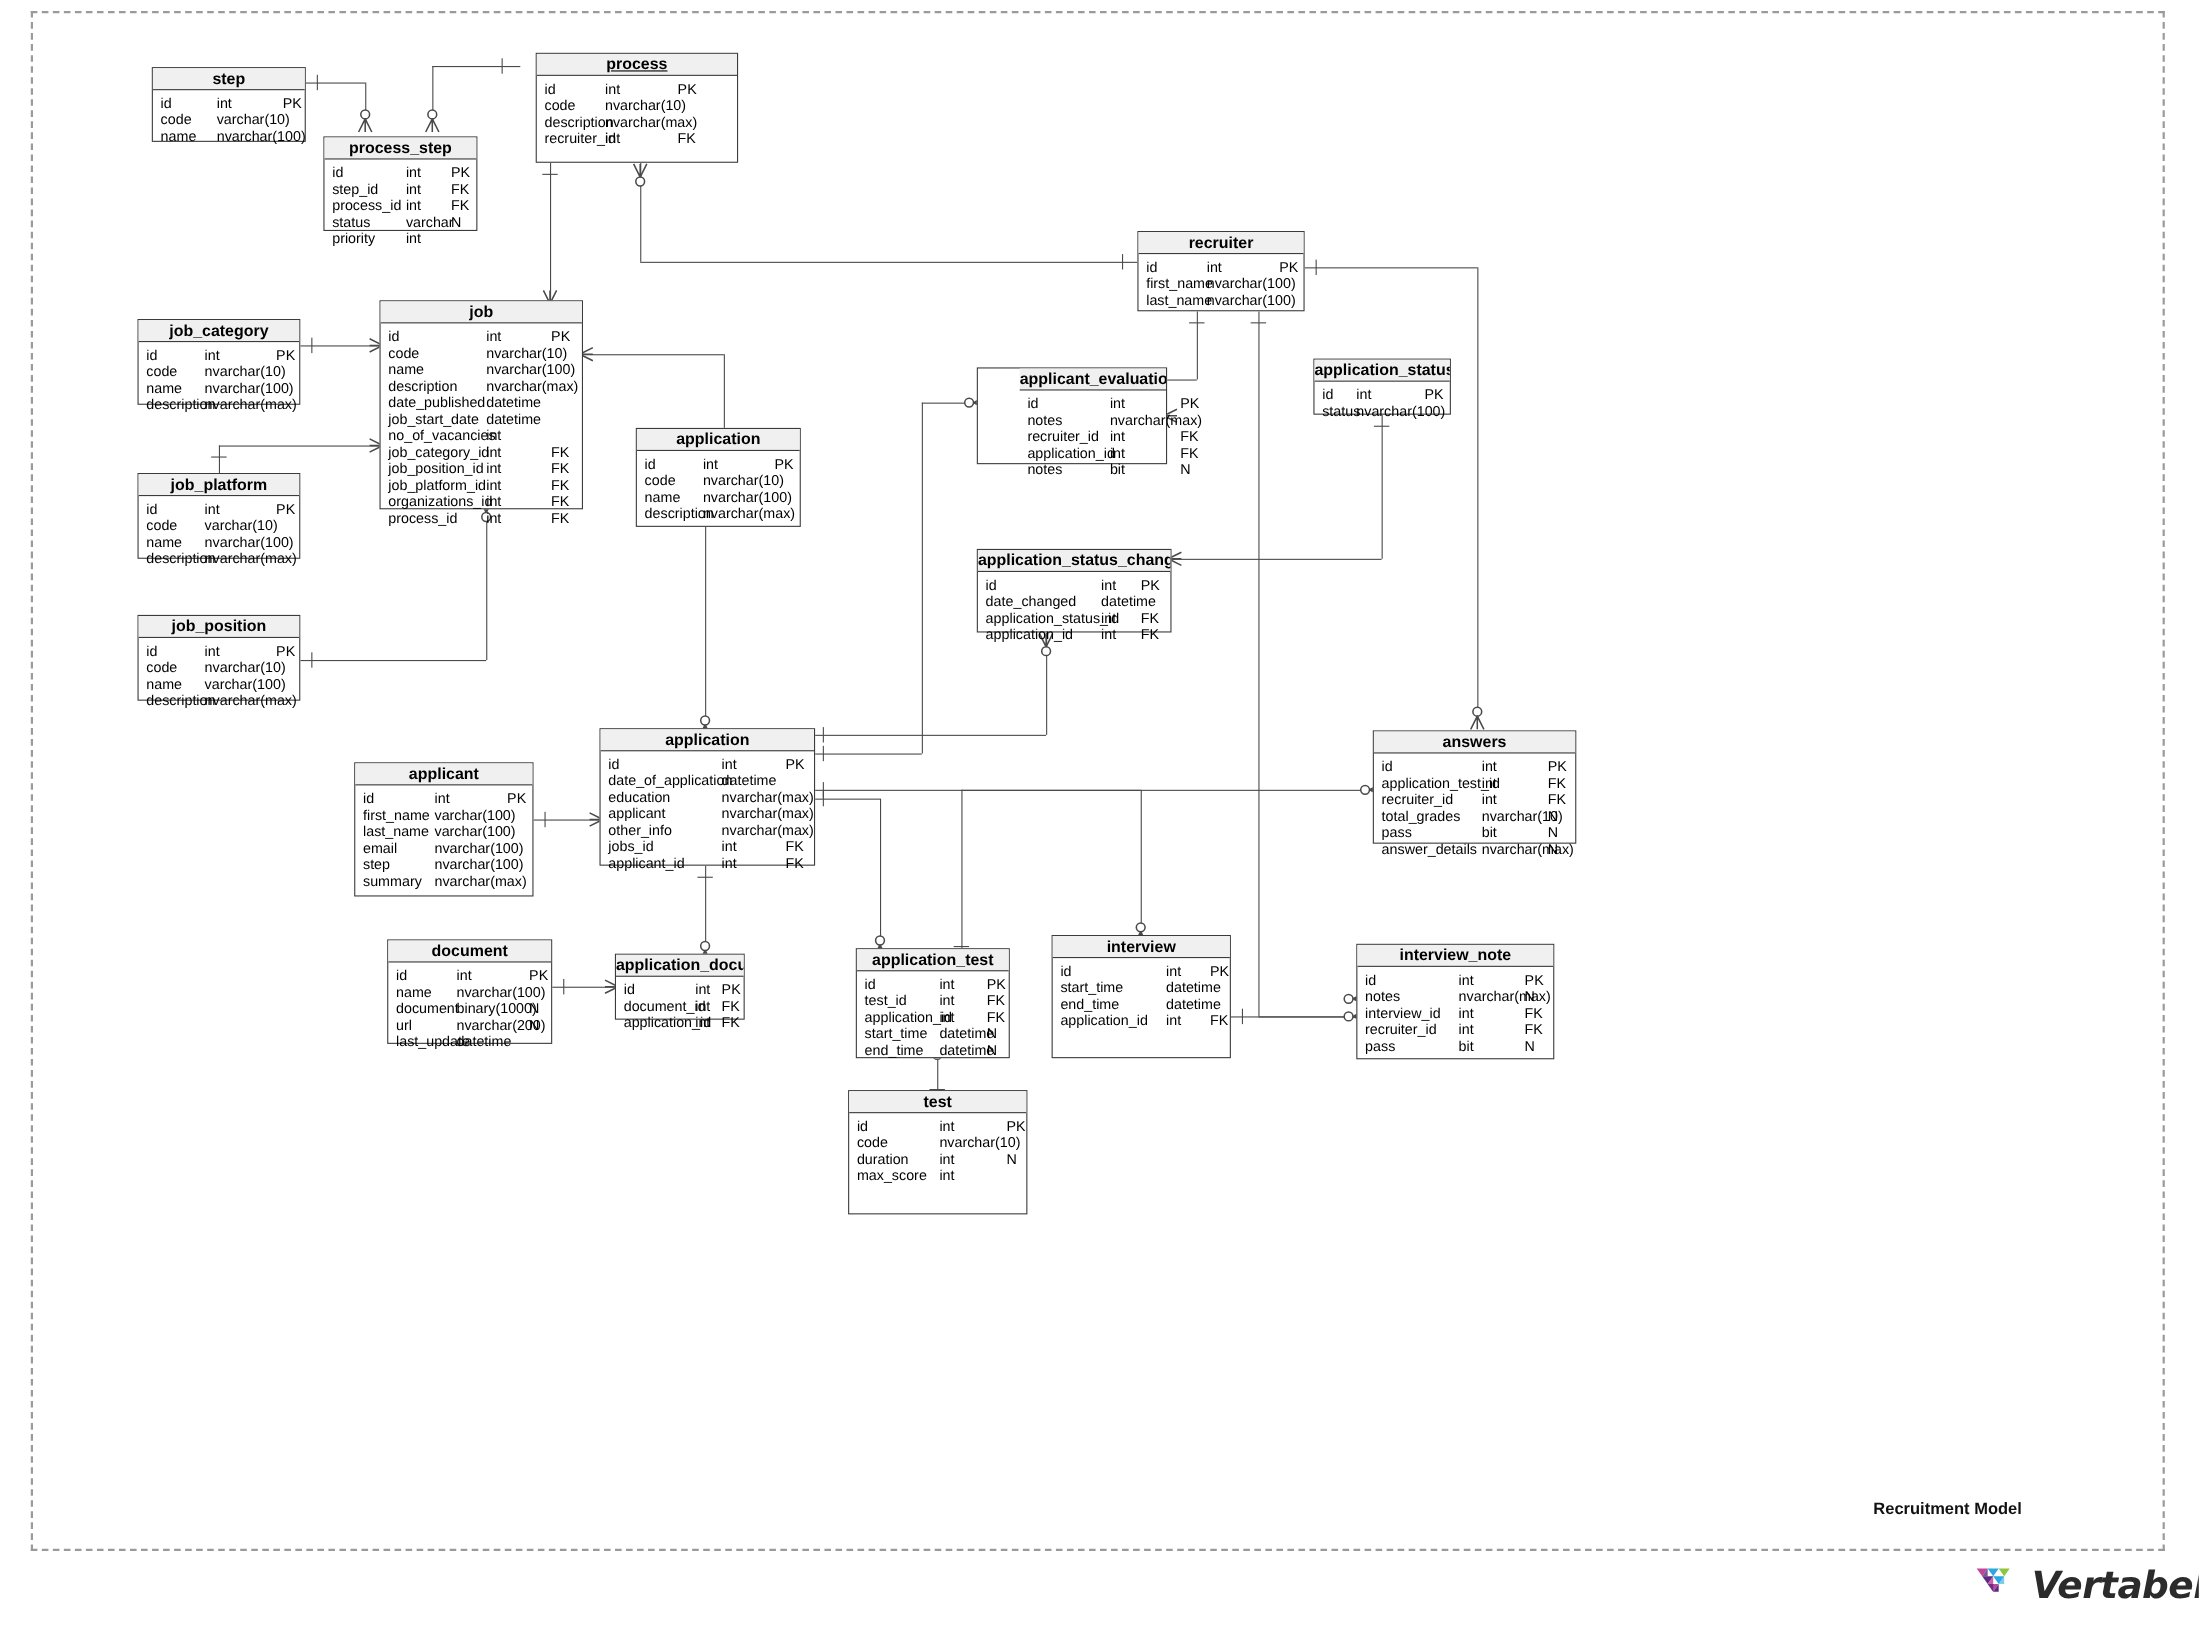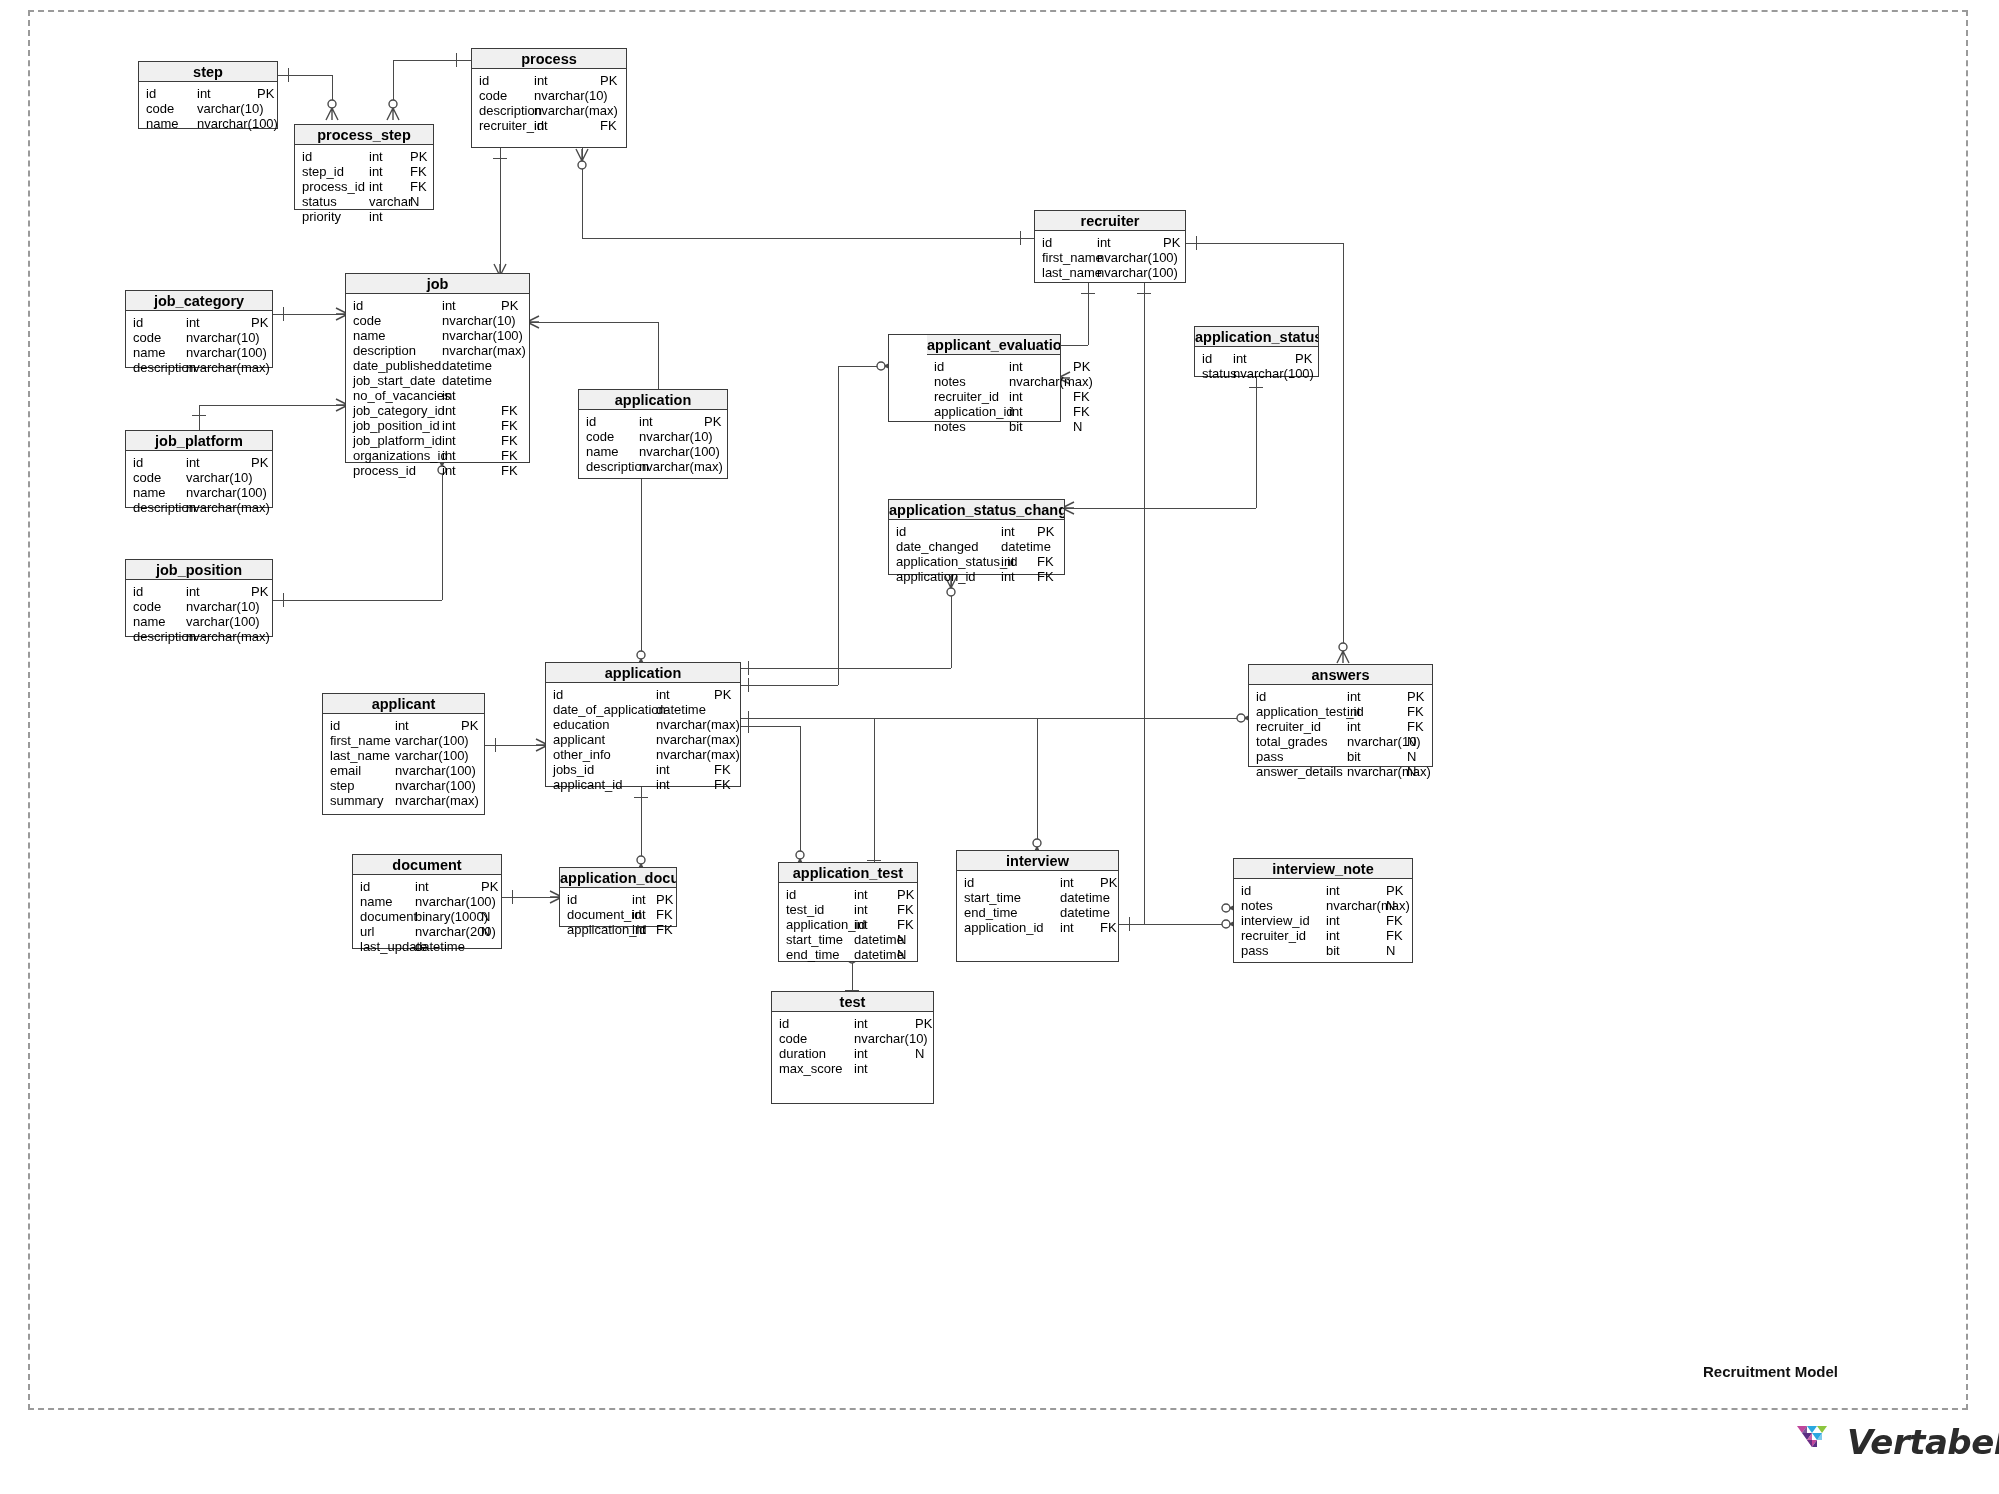--- a/index.html
+++ b/index.html
@@ -121,21 +121,21 @@
           <div class="attr">
             <span class="aname">code</span>
             <span class="atype" style="left: 58px;">varchar(10)</span>
           </div>
           <div class="attr">
             <span class="aname">name</span>
             <span class="atype" style="left: 58px;">nvarchar(100)</span>
           </div>
         </div>
       </div>
-      <div class="entity" style="left: 471px; top: 48px; width: 156px; height: 100px;">
+      <div class="entity" style="left: 487px; top: 48px; width: 184px; height: 100px; text-decoration: underline;">
         <div class="entity-title">process</div>
         <div class="entity-body">
           <div class="attr">
             <span class="aname">id</span>
             <span class="atype" style="left: 62px;">int</span>
             <span class="akey" style="left: 128px;">PK</span>
           </div>
           <div class="attr">
             <span class="aname">code</span>
             <span class="atype" style="left: 62px;">nvarchar(10)</span>

